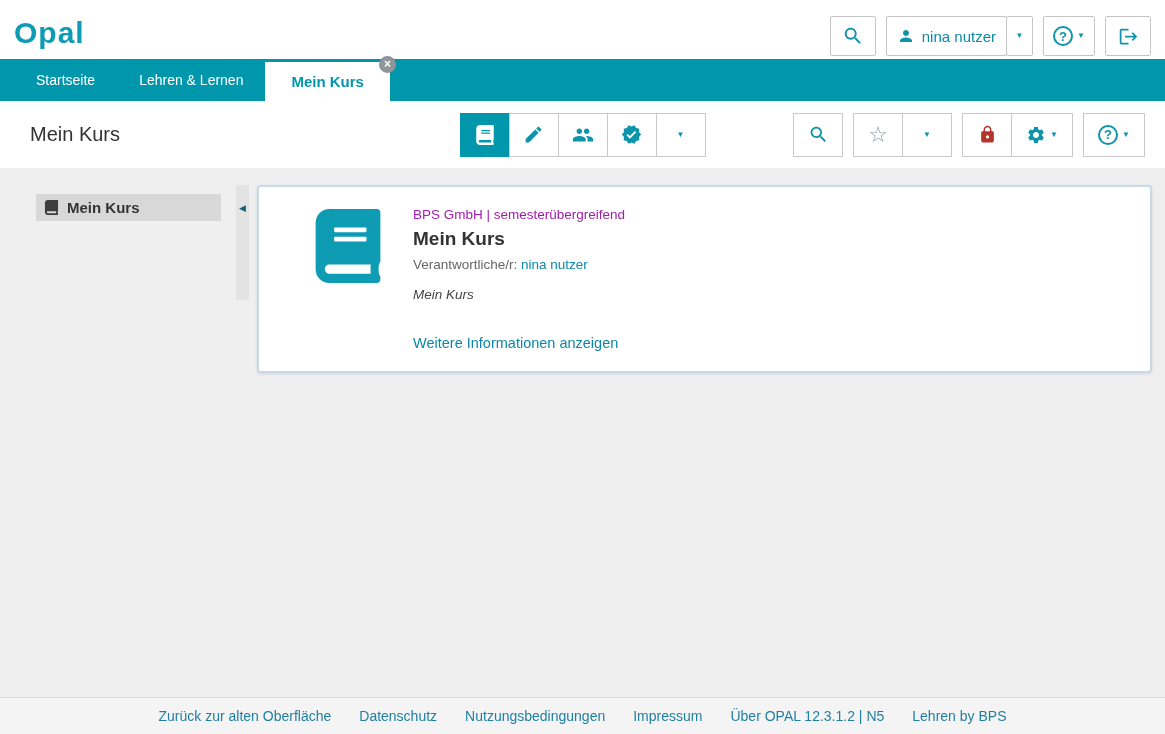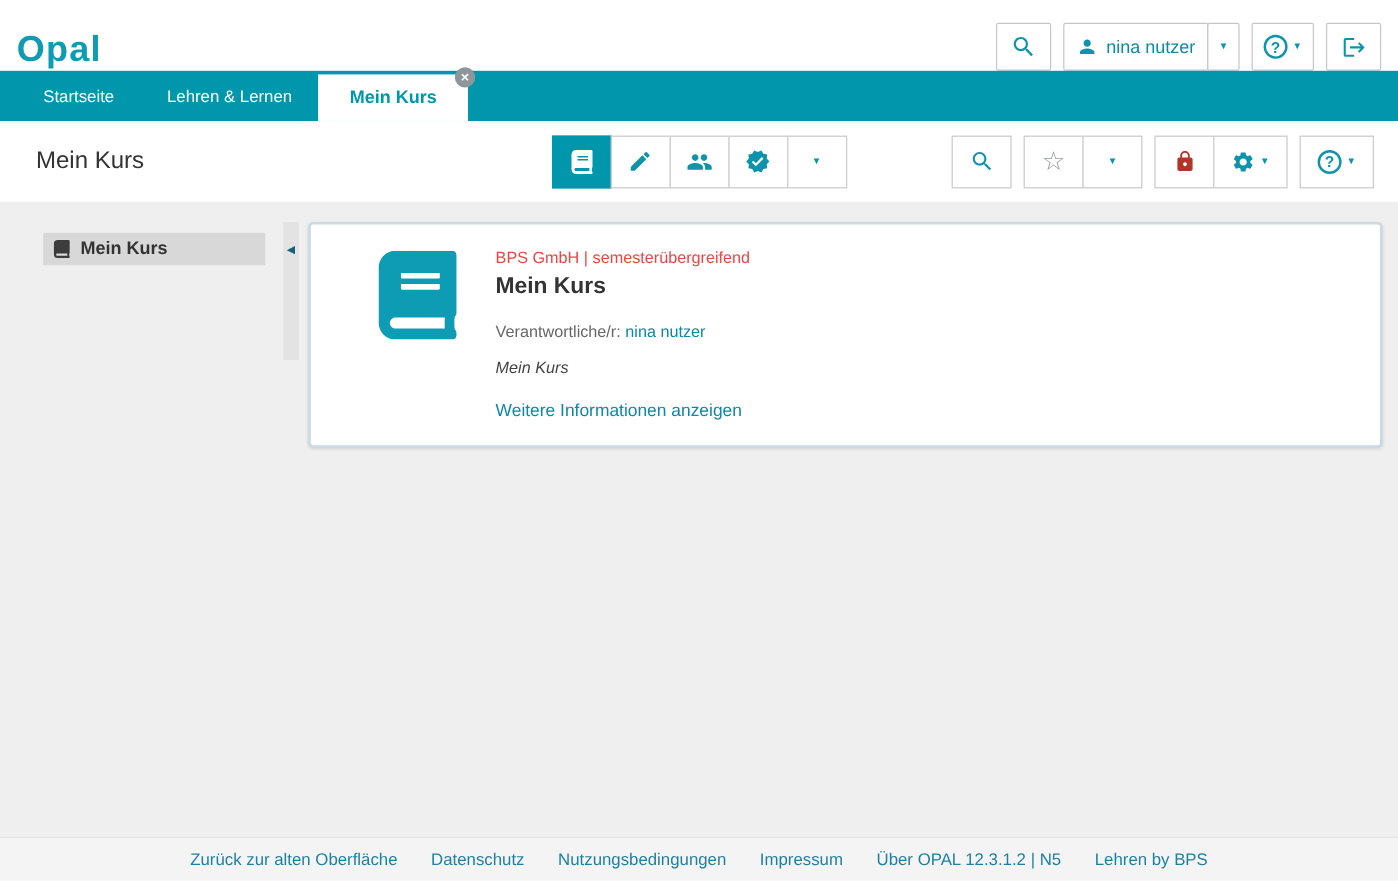--- a/index.html
+++ b/index.html
@@ -1,22 +1,22 @@
 <!DOCTYPE html>
 <html><head>
 <meta charset="utf-8">
 <style>
   * { margin:0; padding:0; box-sizing:border-box; }
   html,body { width:1165px; height:734px; overflow:hidden;
     font-family:"Liberation Sans", sans-serif; background:#fff; }
   body { display:flex; flex-direction:column; }
 
   
-  .header { height:59px; background:#fff; display:flex; align-items:flex-end;
-    padding:0 14px; flex:0 0 auto; }
+  .header { height:59px; background:#fff; display:flex; align-items:flex-start;
+    padding:16px 14px; flex:0 0 auto; }
   .logo { font-size:30px; font-weight:bold; color:#0d9cb4; letter-spacing:1px; }
   .hspacer { flex:1; }
   .hbtn { height:40px; background:#fff; border:1px solid #c6c6c6; border-radius:2px;
     display:flex; align-items:center; justify-content:center; cursor:pointer; color:#0d93ab; }
   .search-input { height:40px; width:212px; border:1px solid #b9b9b9; border-radius:2px;
     padding:0 10px; font-size:15px; color:#333; font-family:inherit; }
   .search-input::placeholder { color:#9a9a9a; }
   .gap { width:10px; flex:0 0 auto; }
   .sgap { width:4px; flex:0 0 auto; }
   .icon-svg { fill:currentColor; display:block; }
@@ -69,23 +69,23 @@
   .collapse-strip { position:absolute; left:236px; top:17px; width:13px; height:115px;
     background:#e3e3e3; display:flex; justify-content:center; }
   .collapse-arrow { font-size:9px; color:#16607c; margin-top:18px; cursor:pointer; }
 
   .card { position:absolute; left:257px; top:17px; width:895px; height:188px;
     background:#fff; border:2px solid #c9dae6; border-radius:4px;
     box-shadow:0 1px 3px rgba(0,0,0,.12); display:flex; padding:20px 24px; }
   .card-icon-wrap { width:130px; display:flex; justify-content:center;
     align-items:flex-start; padding-top:2px; color:#0d9cb4; }
   .card-text { flex:1; display:flex; flex-direction:column; }
-  .card-meta { color:#ef4444; font-size:13.5px; }
+  .card-meta { color:#a21caf; font-size:13.5px; }
   .card-title { font-size:19px; font-weight:bold; color:#333; margin-top:6px; }
-  .card-resp { font-size:13.5px; color:#666; margin-top:19px; }
+  .card-resp { font-size:13.5px; color:#666; margin-top:7px; }
   .link { color:#0d87a8; text-decoration:none; cursor:pointer; }
   .card-desc { font-style:italic; font-size:13.5px; color:#444; margin-top:15px; }
   .card-more { margin-top:auto; font-size:14.5px; }
 
   
   .footer { height:37px; background:#f4f4f4; border-top:1px solid #dcdcdc;
     display:flex; align-items:center; justify-content:center; gap:28px;
     flex:0 0 auto; }
   .footer a { color:#1f7fa3; font-size:14px; text-decoration:none; cursor:pointer; }
 </style>

